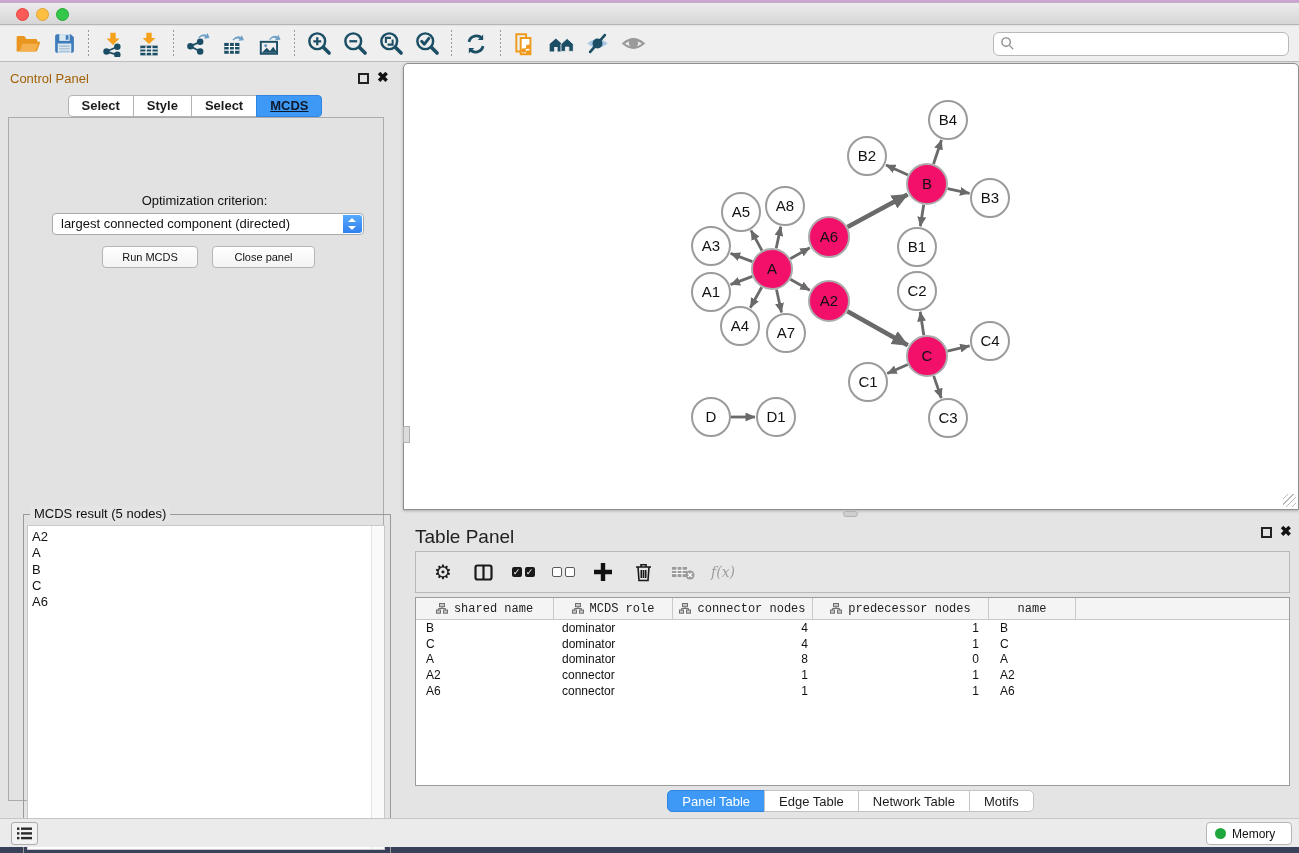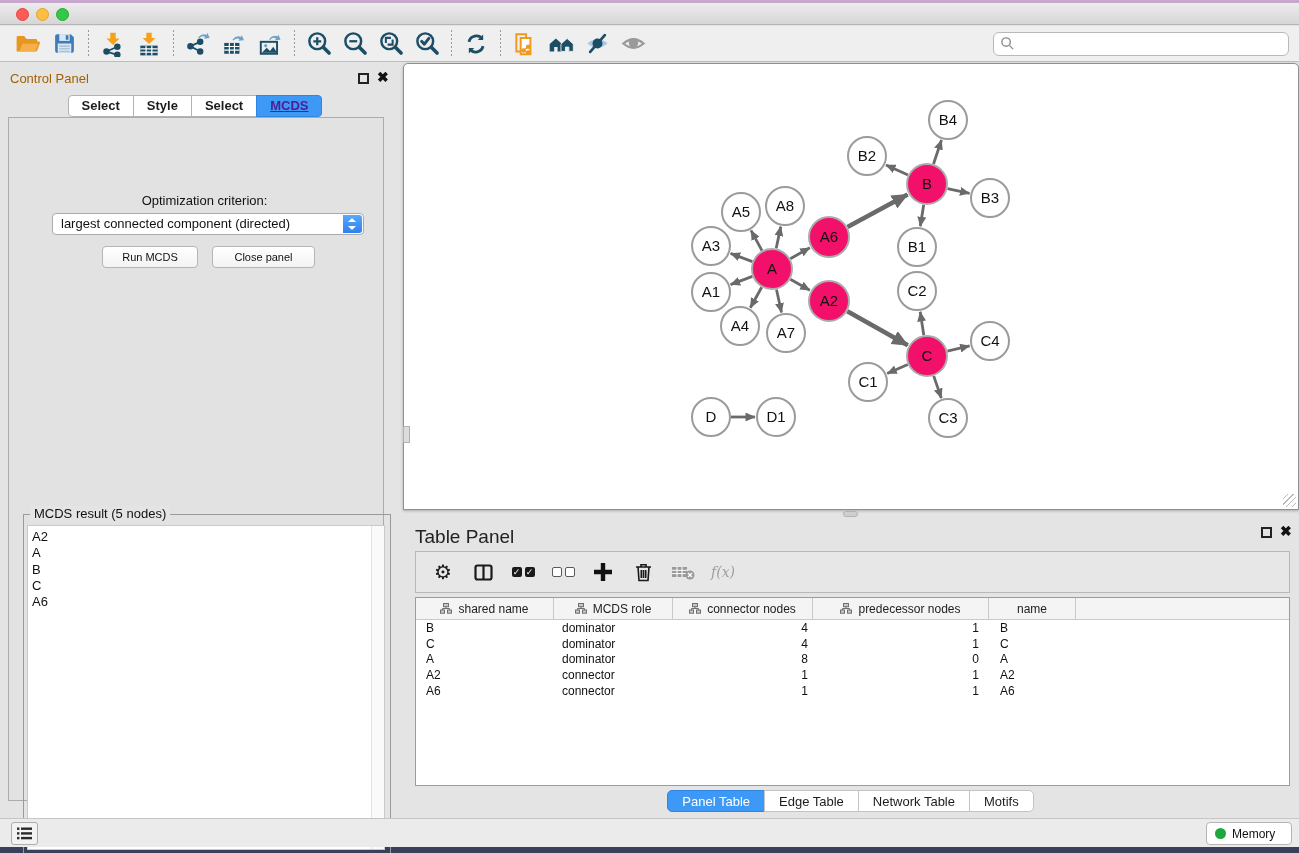--- a/index.html
+++ b/index.html
@@ -38,21 +38,21 @@
   #cp-title { left:10px; top:9px; font-size:13px; color:#a16207; }
   .float-btn { width:11px; height:11px; border:2px solid #222; display:inline-block; }
   .close-btn { font-size:14px; color:#111; font-weight:bold; line-height:11px; }
   #cp-float { left:358px; top:11px; }
   #cp-close { left:377px; top:10px; }
   #cp-tabs { left:0; top:33px; width:391px; display:flex; justify-content:center; }
   .cp-tab { height:22px; padding:0 13px; font-size:13px; font-weight:600; color:#1c1c1c;
     background:#fff; border:1px solid #b3b3b3; margin-left:-1px; line-height:20px; }
   .cp-tab:first-child { border-radius:4px 0 0 4px; }
   .cp-tab:last-child { border-radius:0 4px 4px 0; }
-  .cp-tab.active { background:#3d99f5; border-color:#2f85e0; color:#4c1d95;text-decoration:underline; }
+  .cp-tab.active { background:#3d99f5; border-color:#2f85e0; color:#0f172a;text-decoration:underline; }
   #cp-body { left:8px; top:55px; width:376px; height:684px; background:#e2e2e2; border:1px solid #ababab; }
   #criterion-label { left:0; top:75px; width:391px; text-align:center; font-size:13px; color:#111; }
   #criterion-select { left:43px; top:95px; width:312px; height:22px; background:#fff;
     border:1px solid #ababab; border-radius:4px; font-size:13px; line-height:20px; padding-left:8px; color:#111; }
   #criterion-stepper { right:1px; top:1px; width:19px; height:18px; border-radius:0 3px 3px 0;
     background:linear-gradient(#56aafd,#2f80ef); position:absolute; }
   .chev { position:absolute; width:0; height:0; border-left:4px solid transparent; border-right:4px solid transparent; left:5px; }
   .chev.up { border-bottom:4.5px solid #fff; top:3px; }
   .chev.down { border-top:4.5px solid #fff; bottom:3px; }
   .btn { background:linear-gradient(#ffffff,#f3f3f3); border:1px solid #b5b5b5; border-radius:4px;
@@ -92,21 +92,21 @@
   #tp-toolbar { left:12px; top:33px; width:875px; height:42px; background:#e7e7e7;
     border:1px solid #b8b8b8; display:flex; align-items:center; padding-left:14px; }
   .tp-icon { margin-right:14px; display:flex; align-items:center; justify-content:center; width:26px; height:26px; }
   #gear-glyph { font-size:20px; color:#1a1a1a; line-height:22px; }
   .chkpair { display:flex; gap:3px; }
   .chk { width:10px; height:10px; background:#1a1a1a; color:#fff; font-size:9px; line-height:10px; text-align:center; border-radius:2px; }
   .unchk { width:10px; height:10px; border:1.6px solid #5a5a5a; border-radius:2px; background:#fff; }
   #fx-glyph { font-family:"DejaVu Serif", serif; font-style:italic; font-size:14px; color:#9e9e9e; }
 
   #tp-table { left:12px; top:79px; width:875px; height:189px; background:#fff; border:1px solid #9c9c9c; overflow:hidden; }
-  #tp-thead { display:flex; height:22px; background:#f4f4f4; border-bottom:1px solid #c9c9c9; }
+  #tp-thead { display:flex; height:22px; background:#f4f4f4; border-bottom:1px solid #c9c9c9;font-family:Liberation Mono, monospace; }
   .th { display:flex; align-items:center; justify-content:center; gap:6px; font-size:12px; color:#222;
     border-right:1px solid #c9c9c9; height:100%; }
   .tr { display:flex; height:15.8px; align-items:center; }
   .td { font-size:12px; color:#111; white-space:nowrap; overflow:hidden; }
 
   #tp-tabs { left:0; top:272px; width:896px; display:flex; justify-content:center; }
   .tp-tab { height:22px; line-height:21px; padding:0 14px; font-size:13px; color:#1c1c1c; background:#fff;
     border:1px solid #c3c3c3; margin-left:-1px; }
   .tp-tab:first-child { border-radius:5px 0 0 5px; }
   .tp-tab:last-child { border-radius:0 5px 5px 0; }

